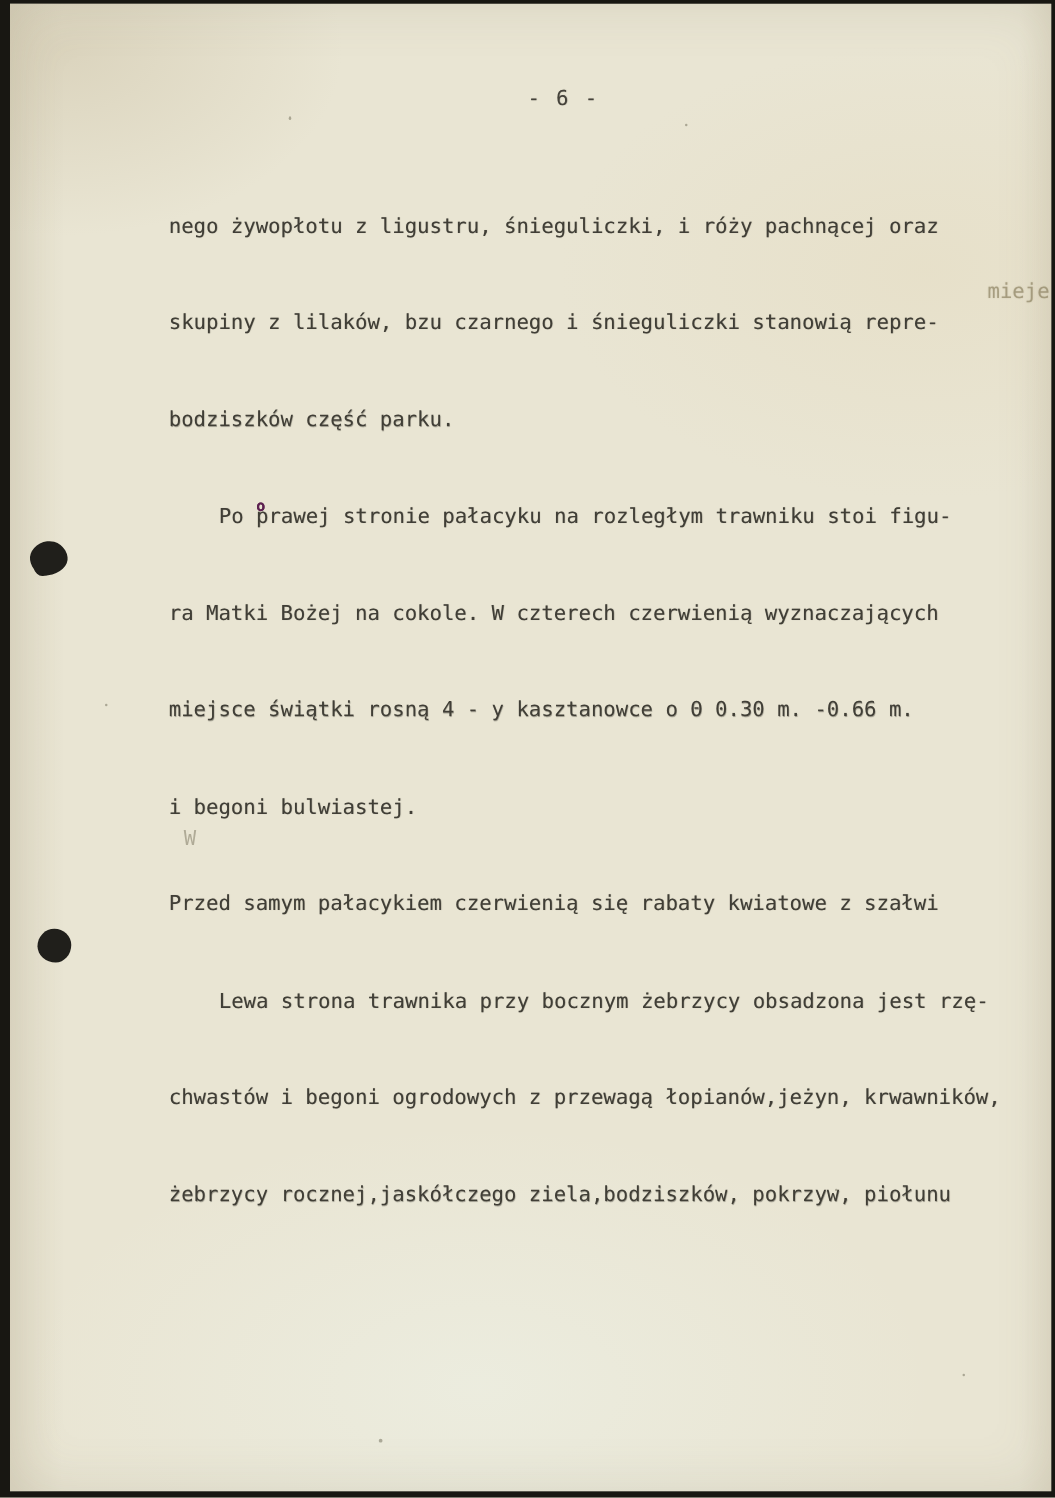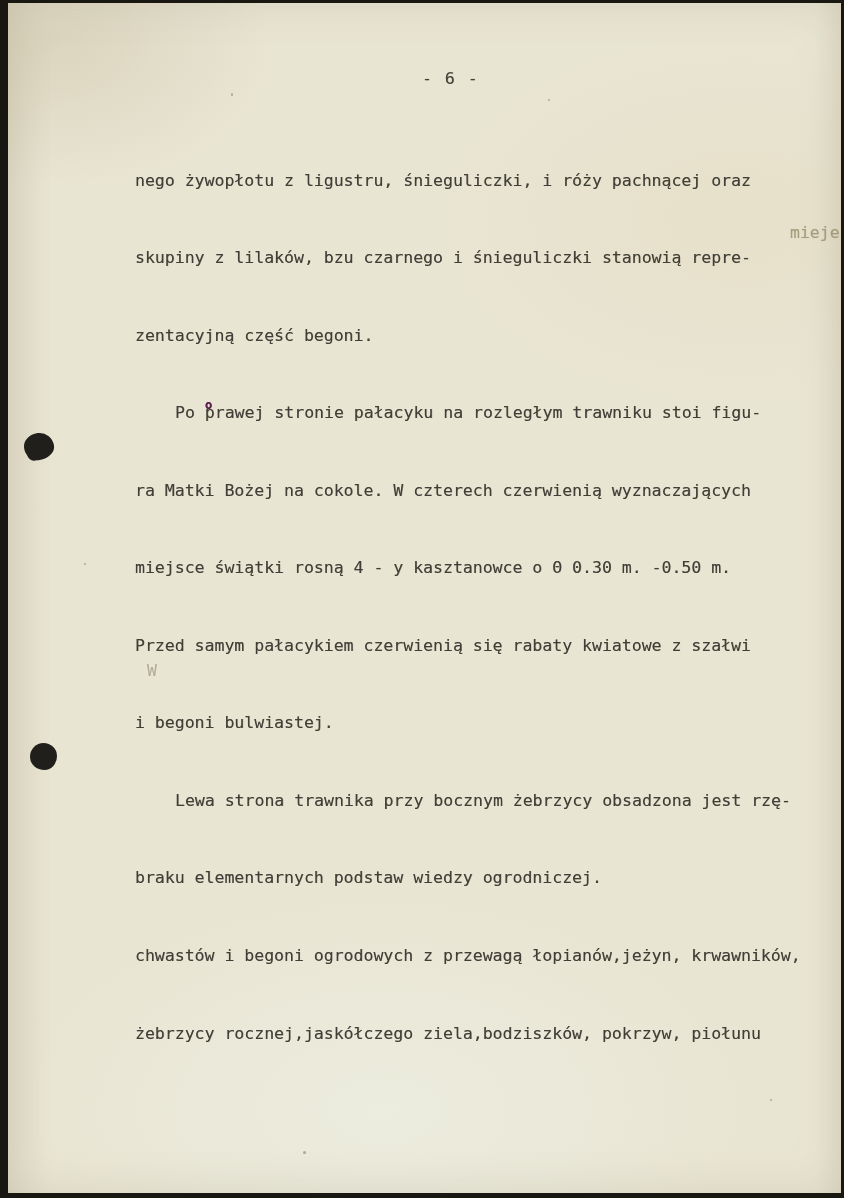--- a/index.html
+++ b/index.html
@@ -75,28 +75,27 @@
 </head>
 <body>
 
 <div class="page">
 
   <div class="pageno">- 6 -</div>
 
   <div class="text">
     <div class="line flush">nego żywopłotu z ligustru, śnieguliczki, i róży pachnącej oraz</div>
     <div class="line flush">skupiny z lilaków, bzu czarnego i śnieguliczki stanowią repre-</div>
-    <div class="line flush">zentacyjną część begoni.</div>
+    <div class="line flush">bodziszków część parku.</div>
     <div class="line indent">Po prawej stronie pałacyku na rozległym trawniku stoi figu-</div>
     <div class="line flush">ra Matki Bożej na cokole. W czterech czerwienią wyznaczających</div>
-    <div class="line flush">miejsce świątki rosną 4 - y kasztanowce o Θ 0.30 m. -0.50 m.</div>
+    <div class="line flush">miejsce świątki rosną 4 - y kasztanowce o Θ 0.30 m. -0.66 m.</div>
+    <div class="line flush">i begoni bulwiastej.</div>
     <div class="line flush">Przed samym pałacykiem czerwienią się rabaty kwiatowe z szałwi</div>
-    <div class="line flush">i begoni bulwiastej.</div>
     <div class="line indent">Lewa strona trawnika przy bocznym żebrzycy obsadzona jest rzę-</div>
-    <div class="line flush">braku elementarnych podstaw wiedzy ogrodniczej.</div>
     <div class="line flush">chwastów i begoni ogrodowych z przewagą łopianów,jeżyn, krwawników,</div>
     <div class="line flush">żebrzycy rocznej,jaskółczego ziela,bodziszków, pokrzyw, piołunu</div>
     
     
     
     
     
     
     
     

